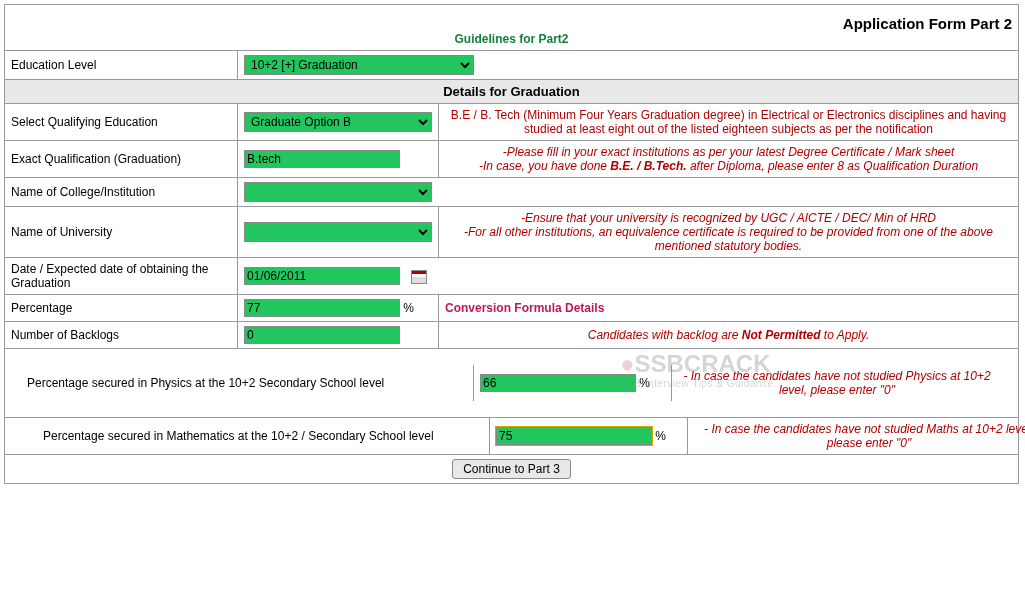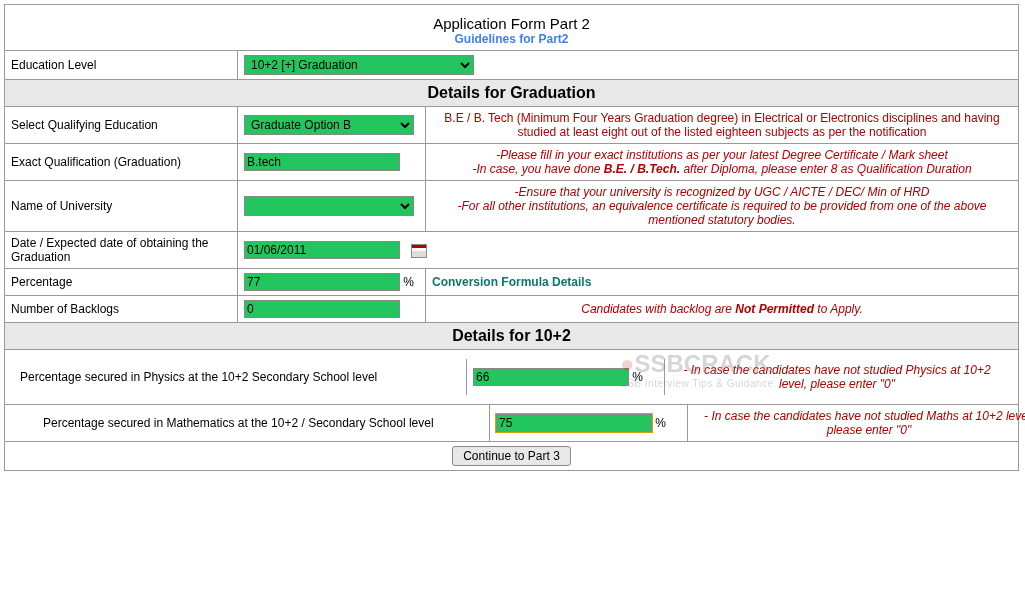--- a/index.html
+++ b/index.html
@@ -14,37 +14,37 @@
     width: 1015px;
     border-collapse: collapse;
     border: 1px solid #999;
   }
   table.main td, table.main th {
     border: 1px solid #999;
     padding: 4px 6px;
     vertical-align: middle;
   }
   .title-bar {
-    text-align: center;
-    font-weight: normal;
+    text-align: right;
+    font-weight: bold;
     font-size: 15px;
     border: none;
     padding-top: 6px;
   }
   .guidelines-link {
     text-align: center;
     color: #0033cc;
     font-weight: bold;
     font-size: 12px;
   }
   .section-header {
     background: #e8e8e8;
     text-align: center;
     font-weight: bold;
-    font-size: 16px;
+    font-size: 13px;
   }
   .label-col {
     width: 220px;
   }
   .input-col {
     width: 175px;
     white-space: nowrap;
   }
   .hint-col {
     color: #b00000;
@@ -55,27 +55,27 @@
     font-family: Arial, Helvetica, sans-serif;
     font-size: 12px;
     padding: 1px 2px;
     border: 1px solid #888;
     background: #22c55e;
   }
   select.wide {
     width: 230px;
   }
   select.med {
-    width: 170px;
+    width: 188px;
   }
   input.text {
     width: 150px;
   }
   .blue-link {
-    color: #0f766e;
+    color: #be185d;
     font-weight: bold;
   }
   .red-strong {
     color: #b00000;
     font-weight: bold;
     font-style: italic;
   }
   .cal-icon {
     display: inline-block;
     width: 14px;
@@ -127,21 +127,21 @@
   .nb { white-space: nowrap; }
 </style>
 </head>
 <body>
 
 <table class="main">
   <tbody>
       <tr>
     <td colspan="3" style="border:none;border-left:1px solid #999;border-right:1px solid #999;border-top:1px solid #999;">
       <div class="title-bar">Application Form Part 2</div>
-      <div class="guidelines-link"><a href="#" style="color:#3b82f6;text-decoration:none;">Guidelines for Part2</a></div>
+      <div class="guidelines-link"><a href="#" style="color:#15803d;text-decoration:none;">Guidelines for Part2</a></div>
     </td>
   </tr>
 
   <tr>
     <td class="label-col">Education Level</td>
     <td colspan="2">
       <select class="wide">
         <option>10+2 [+] Graduation</option>
       </select>
     </td>
@@ -166,20 +166,28 @@
     <td class="input-col">
       <input type="text" class="text" value="B.tech" style="">
     </td>
     <td class="hint-col">
       <span>-Please fill in your exact institutions as per your latest Degree Certificate / Mark sheet</span><br>
       <span>-In case, you have done </span><strong>B.E. / B.Tech.</strong><span> after Diploma, please enter 8 as Qualification Duration</span>
     </td>
   </tr>
 
 
+  <tr>
+    <td class="label-col">Name of College/Institution</td>
+    <td class="input-col" colspan="2">
+      <select class="med">
+        <option></option>
+      </select>
+    </td>
+  </tr>
 
   <tr>
     <td class="label-col">Name of University</td>
     <td class="input-col">
       <select class="med">
         <option></option>
       </select>
     </td>
     <td class="hint-col">
       <span>-Ensure that your university is recognized by UGC / AICTE / DEC/ Min of HRD</span><br>
@@ -209,27 +217,24 @@
   <tr>
     <td class="label-col">Number of Backlogs</td>
     <td class="input-col">
       <input type="text" class="text" value="0" style="">
     </td>
     <td class="hint-col">
       <span>Candidates with backlog are </span><span class="red-strong">Not Permitted</span><span> to Apply.</span>
     </td>
   </tr>
 
-  <tr>
-    <td colspan="3" class="section-header">Details for 10+2</td>
-  </tr>
-
-
-  <tr>
-    <td colspan="3" style="padding:9px;">
+
+
+  <tr>
+    <td colspan="3" style="padding:16px;">
       <table style="width:100%;border-collapse:collapse;">
         <tbody>
               <tr>
           <td style="width:440px;border:none;border-right:1px solid #999;padding:4px 6px;">Percentage secured in Physics at the 10+2 Secondary School level</td>
           <td style="width:185px;border:none;border-right:1px solid #999;padding:4px 6px;" class="nb">
             <input type="text" class="text" value="66" style="">
             <span>%</span>
           </td>
           <td style="border:none;padding:4px 6px;" class="hint-col">- In case the candidates have not studied Physics at 10+2 level, please enter "0"</td>
         </tr>

